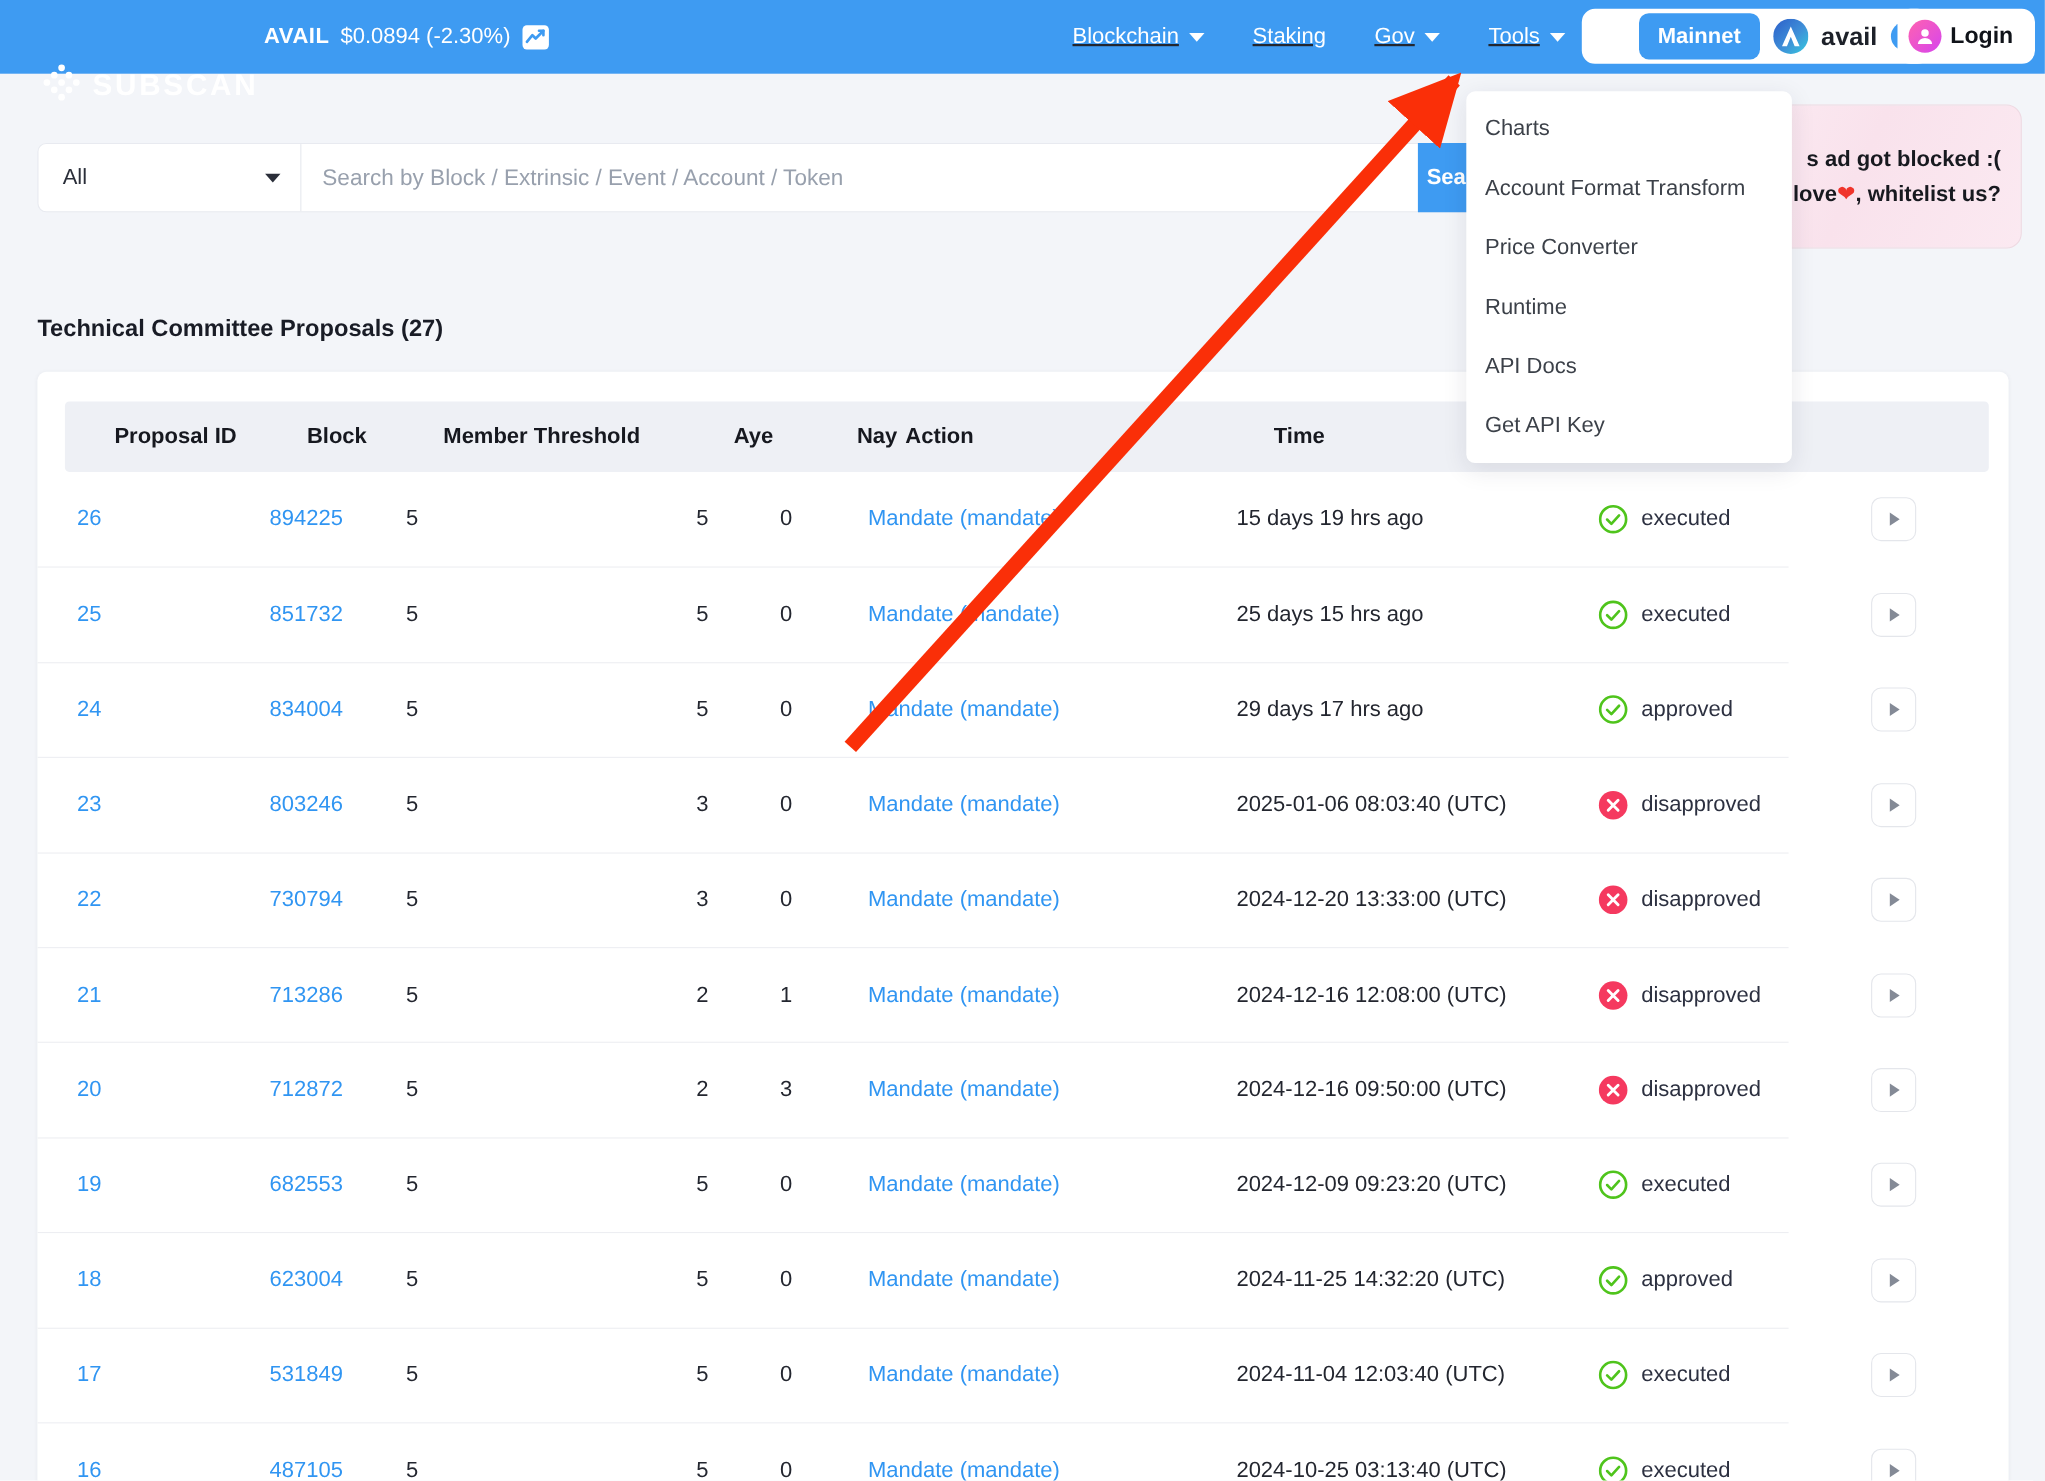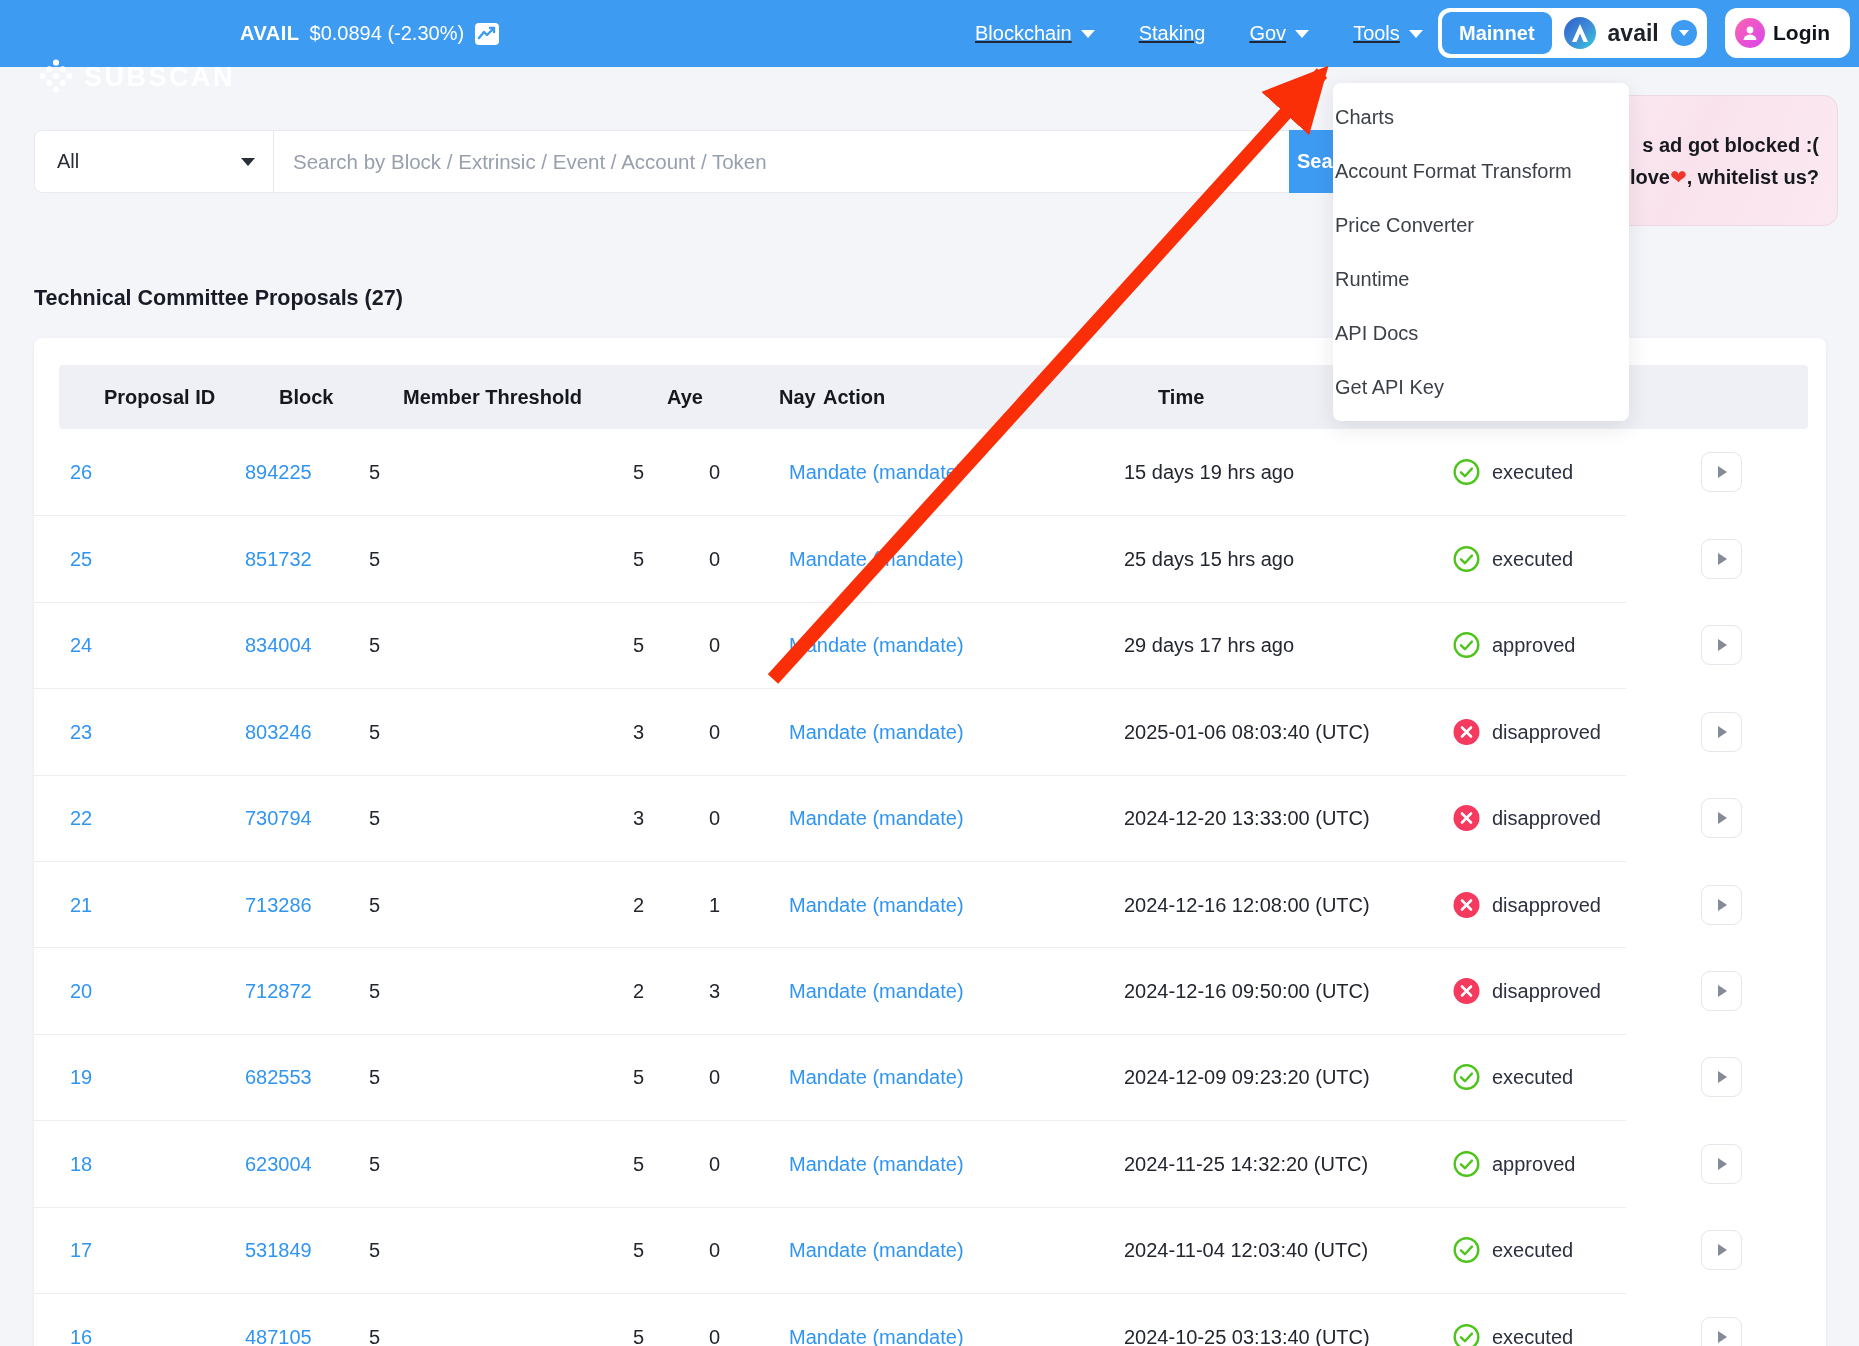--- a/index.html
+++ b/index.html
@@ -13,39 +13,39 @@
   
   .navbar { position:absolute; left:0; top:0; width:1859px; height:67px; background:#3e9bf2; z-index:20; }
   .brand-group { position:absolute; left:39px; top:0; height:67px; display:flex; align-items:center; gap:11px;margin-top:44px; }
   .brand-text { color:#fff; font-size:27px; font-weight:bold; letter-spacing:2.5px; }
   .price-group { position:absolute; left:240px; top:0; height:67px; display:flex; align-items:center; gap:10px; color:#fff; font-size:20px; }
   .price-token { font-weight:bold; letter-spacing:.5px; }
   .nav-menu { position:absolute; left:975px; top:0; height:67px; display:flex; align-items:center; gap:44px;text-decoration:underline; }
   .nav-item { display:flex; align-items:center; gap:9px; color:#fff; font-size:20px; cursor:pointer; }
   .caret-down { width:0; height:0; border-left:7px solid transparent; border-right:7px solid transparent; border-top:8px solid #fff; }
   .network-pill { position:absolute; left:1438px; top:8px; height:50px; background:#fff; border-radius:12px; display:flex; align-items:center; padding:4px; gap:12px; }
-  .mainnet-btn { height:42px; background:#3e9bf2; color:#fff; border:none; border-radius:9px; font-size:20px; font-weight:bold; padding:0 17px; font-family:inherit; }
+  .mainnet-btn { height:42px; background:#3e9bf2; color:#fff; border:none; border-radius:9px; font-size:20px; font-weight:bold; padding:0 17px; font-family:inherit;margin-left:48px; }
   .avail-name { font-size:23px; font-weight:bold; color:#1d2129; }
   .net-chevron { width:26px; height:26px; border-radius:50%; background:#3e9bf2; display:flex; align-items:center; justify-content:center; margin-right:6px; }
   .net-chevron .caret-down { border-left-width:5px; border-right-width:5px; border-top-width:6px; }
   .login-pill { position:absolute; left:1725px; top:8px; height:50px; width:125px; background:#fff; border-radius:12px; display:flex; align-items:center; padding:0 10px; gap:8px; }
   .login-icon { width:30px; height:30px; border-radius:50%; background:linear-gradient(135deg,#ff62b0,#d645ee); display:flex; align-items:center; justify-content:center; }
   .login-label { font-size:21px; font-weight:bold; color:#101319; }
   
   .search-bar { position:absolute; left:34px; top:130px; width:1396px; height:63px; background:#fff; border:1px solid #e8eaf0; border-radius:8px; z-index:10; }
   .search-filter { position:absolute; left:0; top:0; width:238px; height:61px; display:flex; align-items:center; padding:0 18px 0 22px; cursor:pointer; }
   .filter-value { font-size:20px; color:#2a2e39; flex:1; }
   .filter-caret { width:0; height:0; border-left:7px solid transparent; border-right:7px solid transparent; border-top:8px solid #2a2e39; }
   .search-divider { position:absolute; left:238px; top:0; width:1px; height:61px; background:#e5e8ee; }
   .search-input { position:absolute; left:258px; top:0; width:1020px; height:61px; border:none; outline:none; font-size:20.5px; font-family:inherit; color:#000000; background:transparent; }
   .search-input::placeholder { color:#98a0ad; }
   .search-btn { position:absolute; right:0; top:-1px; width:140px; height:63px; background:#3e9bf2; color:#fff; border:none; border-radius:0 8px 8px 0; font-size:20px; font-weight:bold; font-family:inherit; text-align:left; padding-left:8px; }
   
   .tools-dropdown { position:absolute; left:1333px; top:83px; width:296px; background:#fff; border-radius:8px; box-shadow:0 6px 22px rgba(25,30,60,.10); padding:7px 0; z-index:50; }
-  .tools-item { height:54px; display:flex; align-items:center; padding-left:2px; font-size:20px; color:#3c4149; cursor:pointer; }
+  .tools-item { height:54px; display:flex; align-items:center; padding-left:17px; font-size:20px; color:#3c4149; cursor:pointer; }
   
   .ad-box { position:absolute; left:1498px; top:95px; width:340px; height:131px; border-radius:14px; border:1px solid #eed9e2; background:linear-gradient(115deg,#fdf0f6 0%,#f9e2ec 55%,#fbe9f1 100%); z-index:10; }
   .ad-text { position:absolute; right:18px; top:50%; transform:translateY(-50%); text-align:right; font-size:20px; font-weight:bold; color:#17191f; line-height:32px; white-space:nowrap; }
   .ad-heart { color:#f0352c; }
   
   .table-title { position:absolute; left:34px; top:286px; font-size:21.5px; font-weight:bold; color:#191c26; }
   .table-card { position:absolute; left:34px; top:338px; width:1792px; height:1020px; background:#fff; border-radius:8px; box-shadow:0 1px 4px rgba(20,30,60,.05); overflow:hidden; z-index:5; }
   .thead { position:absolute; left:25px; top:27px; width:1749px; height:64px; background:#eef0f5; border-radius:4px; }
   .th { position:absolute; top:0; height:64px; display:flex; align-items:center; font-size:20px; font-weight:bold; color:#16181f; }
   .rows { position:absolute; left:0; top:91px; width:1792px; }

